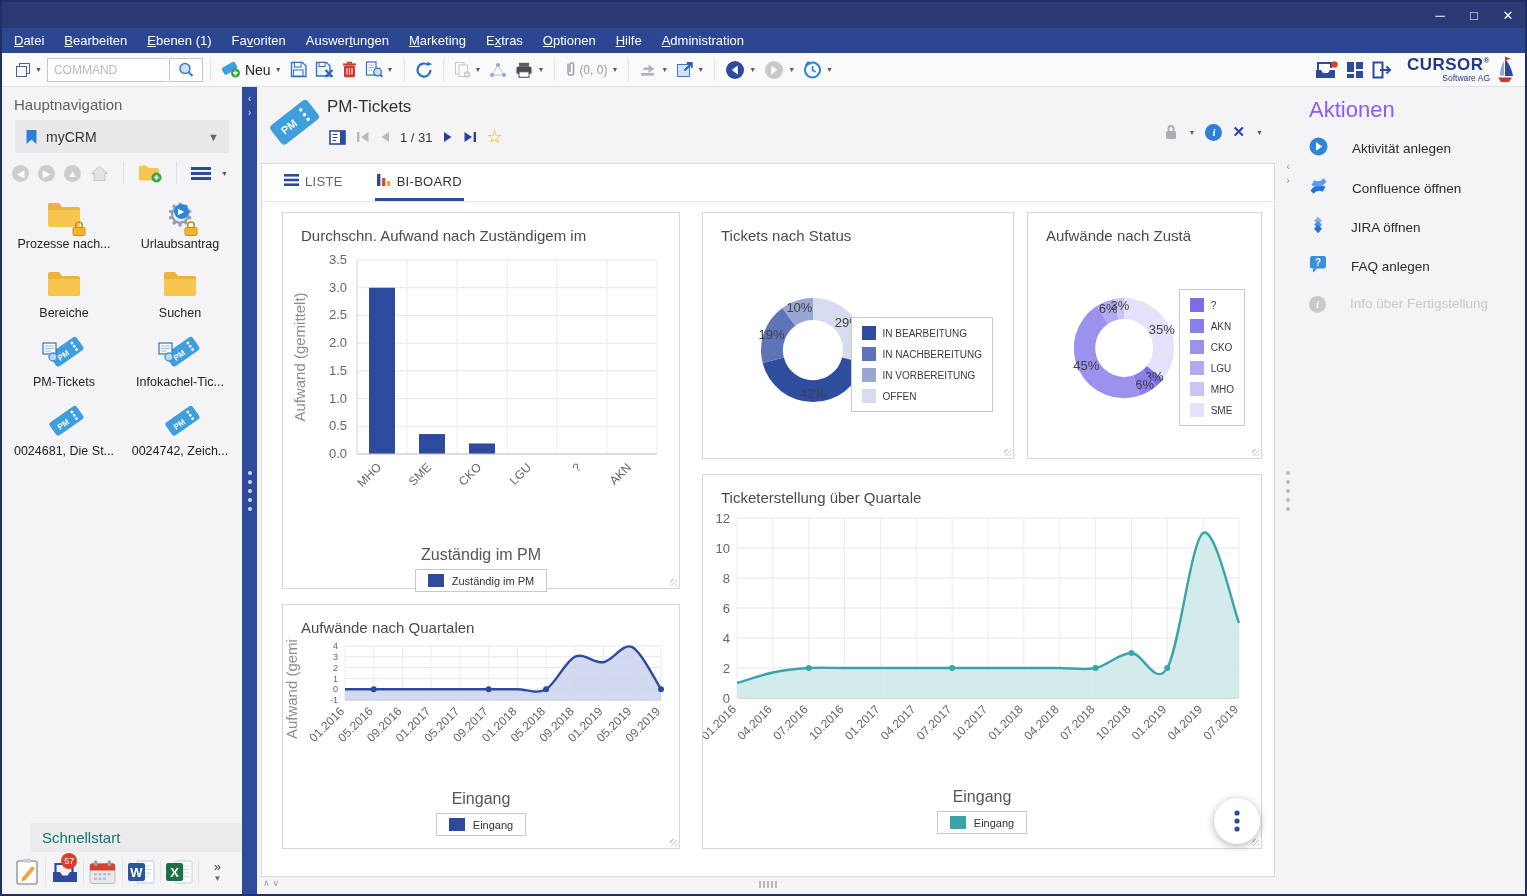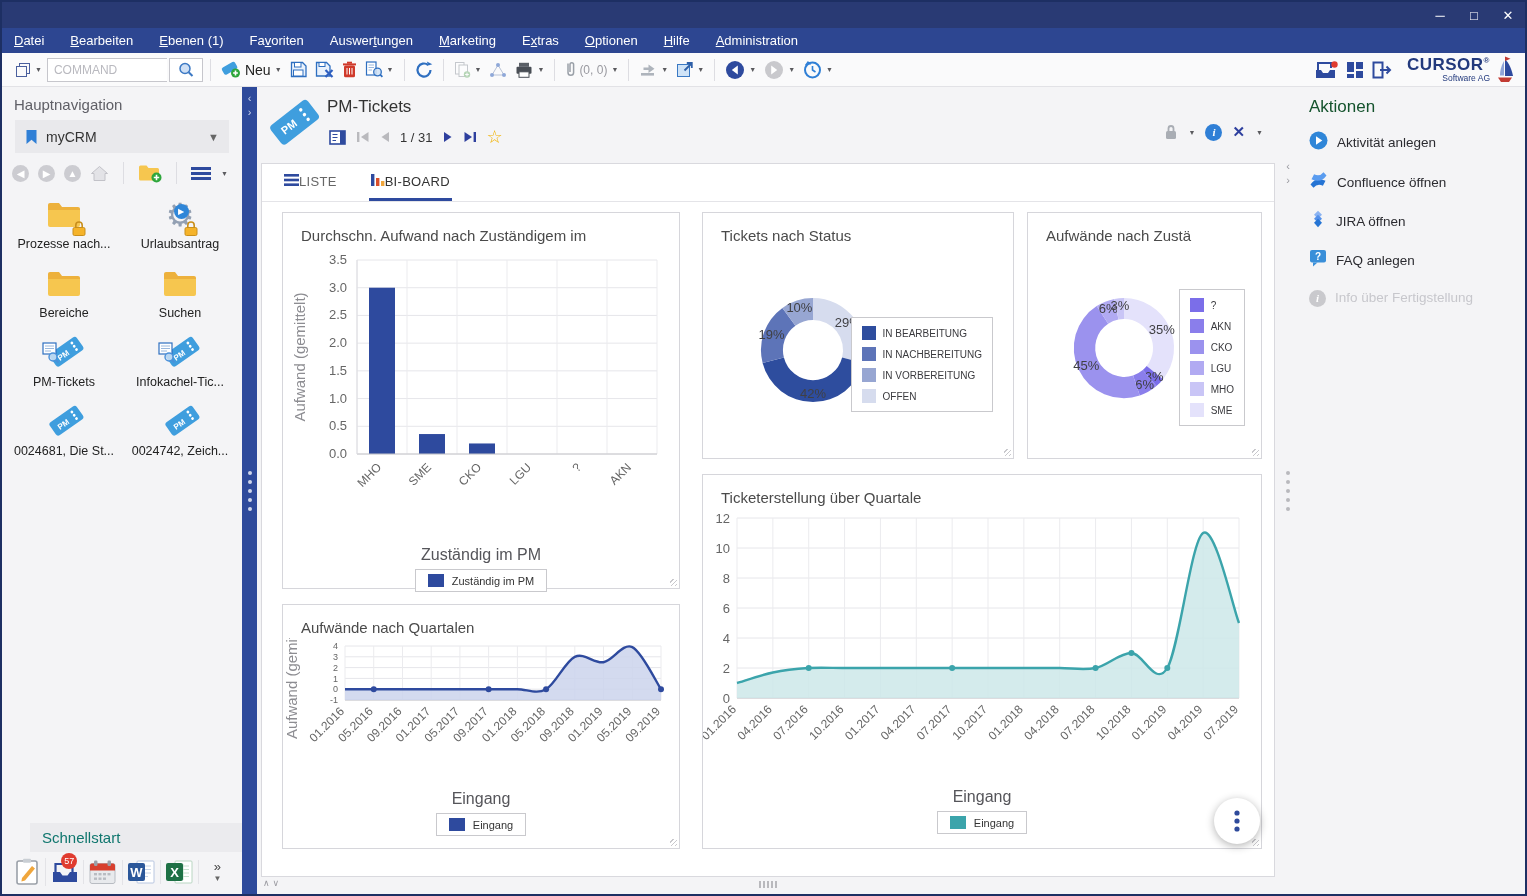--- a/index.html
+++ b/index.html
@@ -3,21 +3,21 @@
 <meta charset="utf-8">
 <style>
   html,body{margin:0;padding:0;background:#9aa0aa;font-family:"Liberation Sans",sans-serif;}
   *{box-sizing:border-box;}
   .window{width:1527px;height:896px;background:#f4f4f6;border:2px solid #1d2f63;display:flex;flex-direction:column;overflow:hidden;}
   
   .titlebar{height:26px;background:#293a74;display:flex;justify-content:flex-end;align-items:center;flex:none;}
   .winctl{color:#fff;font-size:13px;width:34px;text-align:center;cursor:default;}
   
   .menubar{height:25px;background:#2d4691;display:flex;align-items:center;padding-left:12px;flex:none;}
-  .menu-item{color:#fff;font-size:13px;margin-right:26px;white-space:nowrap;}
+  .menu-item{color:#fff;font-size:13px;margin-right:20px;white-space:nowrap;}
   .menu-item u{text-decoration:underline;}
   
   .toolbar{height:34px;background:#fafafb;border-bottom:1px solid #e2e2e6;display:flex;align-items:center;padding:0 10px;flex:none;gap:2px;}
   .tbtn{display:flex;align-items:center;gap:3px;padding:2px 3px;border-radius:2px;}
   .caret{font-size:7px;color:#5a5a5e;margin-left:1px;}
   .vsep{width:1px;height:22px;background:#ddddE2;margin:0 5px;flex:none;}
   .cmd-input{width:120px;height:24px;border:1px solid #c6c6cc;border-right:none;padding:0 6px;font-size:12px;color:#333;background:#fff;outline:none;}
   .cmd-input::placeholder{color:#b9b9bf;}
   .cmd-search{height:24px;width:34px;border:1px solid #c6c6cc;background:#fff;display:flex;align-items:center;justify-content:center;}
   .neu-label{font-size:14px;color:#222;}
@@ -66,21 +66,21 @@
   .pm-big{position:absolute;left:8px;top:6px;}
   .page-title{position:absolute;left:68px;top:6px;font-size:17px;color:#333;}
   .rec-nav{position:absolute;left:70px;top:37px;display:flex;align-items:center;gap:10px;}
   .pagenum{font-size:13px;color:#333;}
   .hdr-right{position:absolute;right:18px;top:32px;display:flex;align-items:center;gap:10px;}
   .info-circle{width:17px;height:17px;border-radius:50%;background:#2f7fd6;color:#fff;font-size:11px;font-family:"Liberation Serif",serif;font-style:italic;font-weight:bold;display:inline-flex;align-items:center;justify-content:center;}
   .info-circle.gray{background:#c9c9cd;}
   .close-x{color:#2e3f9e;font-weight:bold;font-size:15px;}
   .maincard{flex:1;margin:0 6px 0 2px;background:#fff;border:1px solid #d9d9de;display:flex;flex-direction:column;min-height:0;}
   .tabbar{height:38px;flex:none;border-bottom:1px solid #e4e4e8;display:flex;align-items:flex-end;padding-left:20px;gap:30px;}
-  .tab{display:flex;align-items:center;font-size:13px;color:#666;padding:0 2px 9px;border-bottom:3px solid transparent;letter-spacing:.3px;}
+  .tab{display:flex;align-items:center;gap:6px;font-size:13px;color:#666;padding:0 2px 9px;border-bottom:3px solid transparent;letter-spacing:.3px;}
   .tab.active{color:#333;border-bottom-color:#2e4a9e;}
   .dashboard{flex:1;position:relative;min-height:0;}
   .chart-card{position:absolute;background:#fff;border:1px solid #d6d6db;}
   .chart-card::after{content:"";position:absolute;right:2px;bottom:2px;width:7px;height:7px;background:repeating-linear-gradient(135deg,transparent 0 2px,#c9c9cd 2px 3px);}
   .chart-title{padding:14px 18px 2px;font-size:15px;color:#4a4a4a;white-space:nowrap;overflow:hidden;}
   .xlabel{text-align:center;font-size:16px;color:#55555a;}
   .legend-row{display:flex;justify-content:center;margin-top:5px;}
   .legend-box{display:inline-flex;align-items:center;gap:8px;border:1px solid #c9c9cd;padding:4px 12px;background:#fff;}
   .legend-box .sw{width:16px;height:13px;display:inline-block;}
   .legend-box span{font-size:11px;color:#333;}
@@ -88,22 +88,22 @@
   .dlegend .item{display:flex;align-items:center;gap:7px;}
   .dlegend .sw{width:14px;height:14px;flex:none;}
   .dlegend span{font-size:10px;color:#3a3a3e;white-space:nowrap;}
   .fab{position:absolute;left:952px;top:596px;width:46px;height:46px;border-radius:50%;background:#fff;box-shadow:0 2px 9px rgba(0,0,0,.3);display:flex;align-items:center;justify-content:center;}
   .main-footer{height:17px;flex:none;position:relative;margin:0 6px 0 2px;}
   .mf-arrows{position:absolute;left:2px;top:1px;color:#9a9aa0;font-size:9px;letter-spacing:3px;}
   .mf-handle{position:absolute;left:50%;top:4px;transform:translateX(-50%);display:flex;gap:2px;}
   .mf-handle i{width:2px;height:7px;background:#b9b9bd;display:block;}
   
   .rpanel{width:230px;flex:none;background:#f4f4f6;padding:8px 14px;}
-  .rp-header{font-size:17px;color:#14532d;margin:2px 0 14px;}
-  .action-item{display:flex;align-items:center;gap:9px;margin-bottom:17px;}
+  .rp-header{font-size:22px;color:#8b5cf6;margin:2px 0 14px;}
+  .action-item{display:flex;align-items:center;gap:24px;margin-bottom:17px;}
   .action-item span.albl{font-size:13.5px;color:#2b2b30;}
   .action-item.disabled span.albl{color:#c7c7cc;}
 </style>
 </head>
 <body>
 
 <div class="window">
 
   <div class="titlebar">
     <span class="winctl">─</span>

